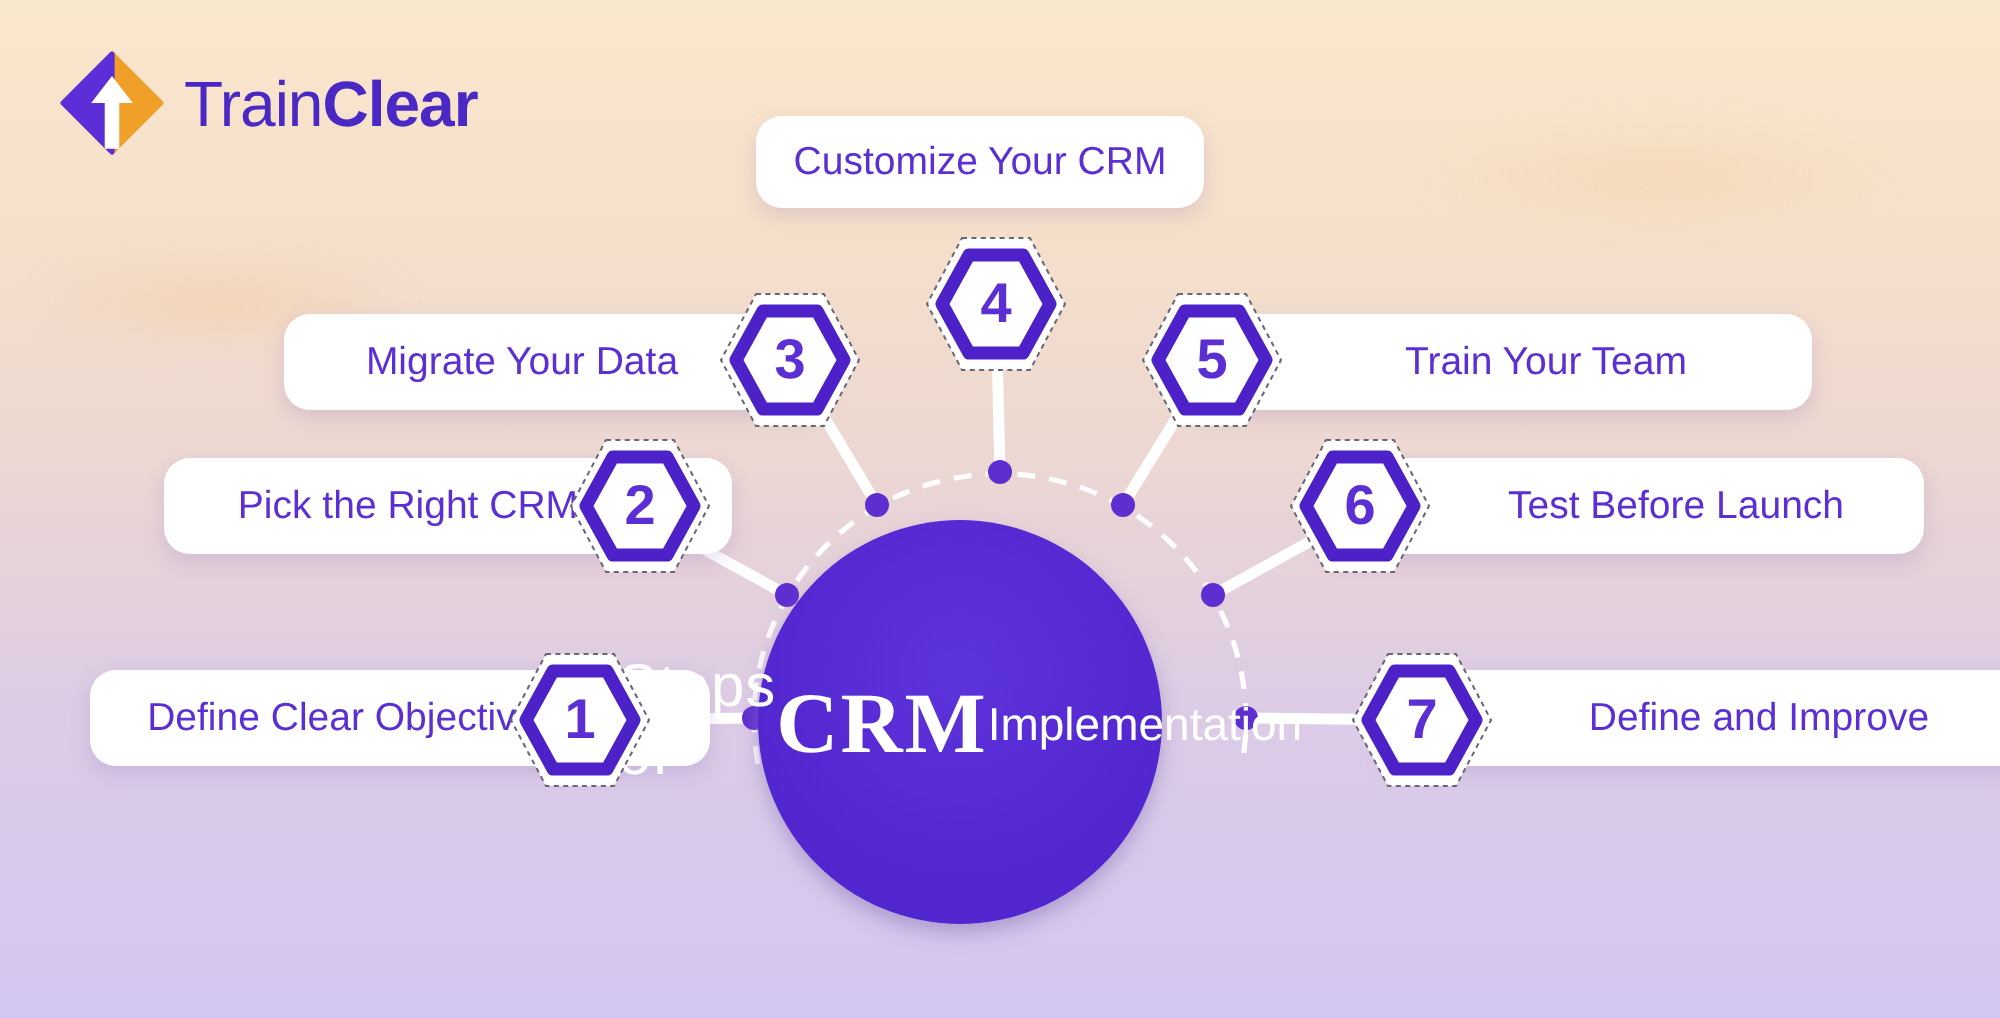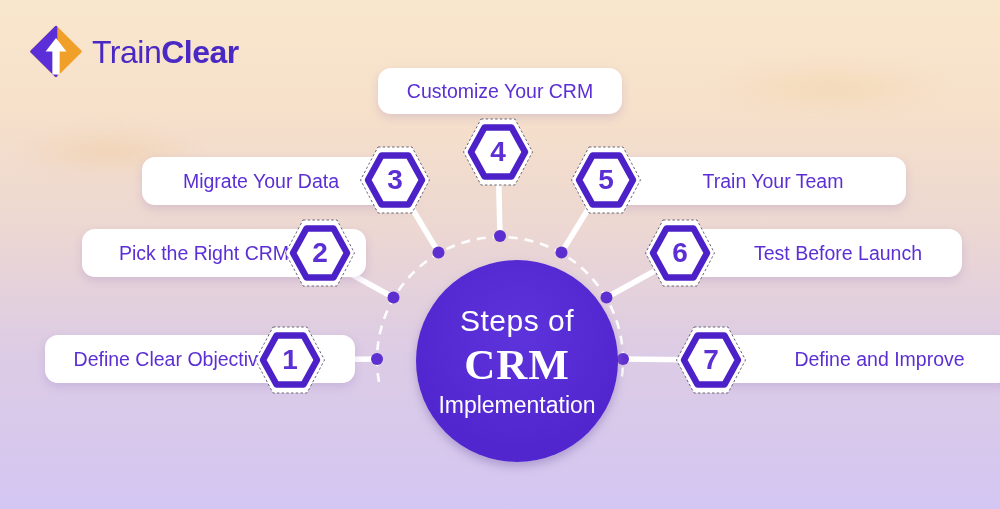--- a/index.html
+++ b/index.html
@@ -19,41 +19,41 @@
   .brand-icon{width:52px; height:53px; display:block;}
   .brand-text{font-size:32px; letter-spacing:-0.5px; color:#4A28C4; line-height:1;}
   .brand-text .light{font-weight:400;}
   .brand-text .bold{font-weight:800;}
 
   
   .connectors{position:absolute; left:0; top:0; z-index:1; pointer-events:none;}
 
   
   .center-circle{
-    position:absolute; left:416px; top:260px; width:202px; height:202px; border-radius:50%;
+    position:absolute; left:379px; top:260px; width:202px; height:202px; border-radius:50%;
     background:radial-gradient(circle at 50% 38%, #5d33dc 0%, #5226ce 70%);
     box-shadow:0 5px 9px rgba(145,125,185,0.55);
-    z-index:3; display:flex; flex-direction:column; align-items:center; justify-content:center;
+    z-index:3; display:flex; flex-direction:row; align-items:center; justify-content:center;
     color:#fff; text-align:left;
   }
   .cc-line1{font-size:30px; font-weight:300; letter-spacing:0.5px;}
   .cc-line2{font-size:43px; font-weight:800; letter-spacing:1px; margin-top:2px;font-family:Liberation Serif, serif;}
   .cc-line3{font-size:23px; font-weight:400; margin-top:3px;}
 
   
   .pill{
     position:absolute; height:48px; background:#fff; border-radius:13px; z-index:2;
     box-shadow:0 4px 10px rgba(140,110,180,0.22);
     display:flex; align-items:center; justify-content:center;
     color:#5B2FD4; font-size:19.5px; font-weight:500; white-space:nowrap;
   }
   .pill.p1{left:45px;  top:335px; width:262px; padding-right:48px;}
   .pill.p2{left:82px;  top:229px; width:244px; padding-right:40px;}
   .pill.p3{left:142px; top:157px; width:238px; padding-right:34px;}
-  .pill.p4{left:378px; top:68px;  width:244px; height:46px;}
+  .pill.p4{left:378px; top:58px;  width:224px; height:46px;}
   .pill.p5{left:592px; top:157px; width:266px; padding-left:48px;}
   .pill.p6{left:662px; top:229px; width:248px; padding-left:52px;}
   .pill.p7{left:692px; top:335px; width:263px; padding-left:56px;}
 
   
   .badge{position:absolute; width:80px; height:72px; z-index:4;}
   .badge svg{display:block; width:80px; height:72px;}
   .badge .num{
     position:absolute; inset:0; display:flex; align-items:center; justify-content:center;
     font-size:28px; font-weight:700; color:#5B2FD4; padding-bottom:1px;

